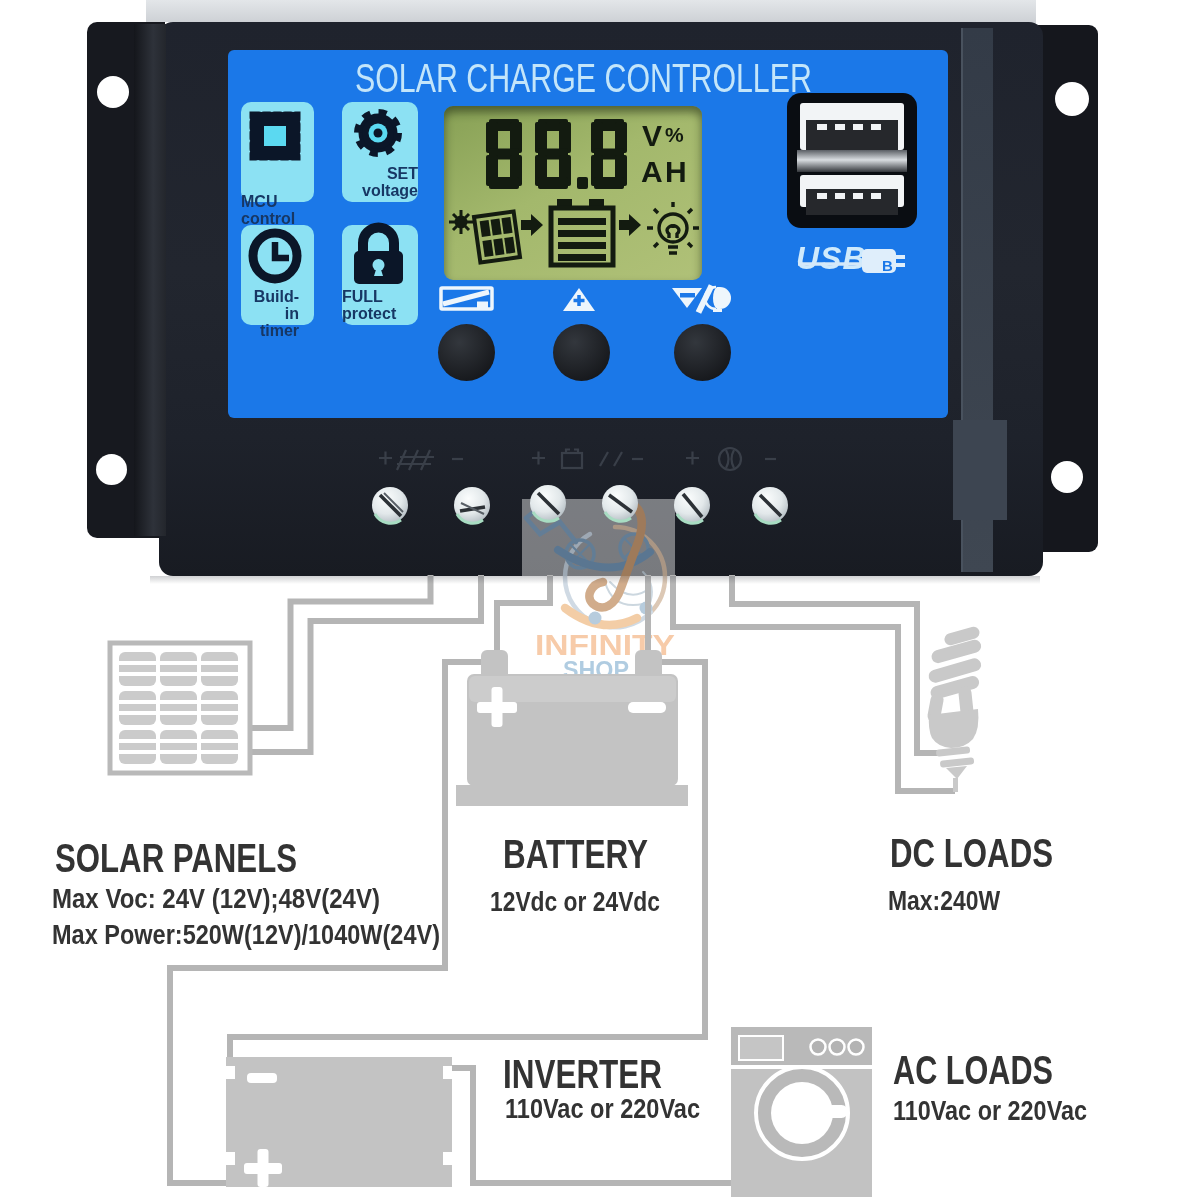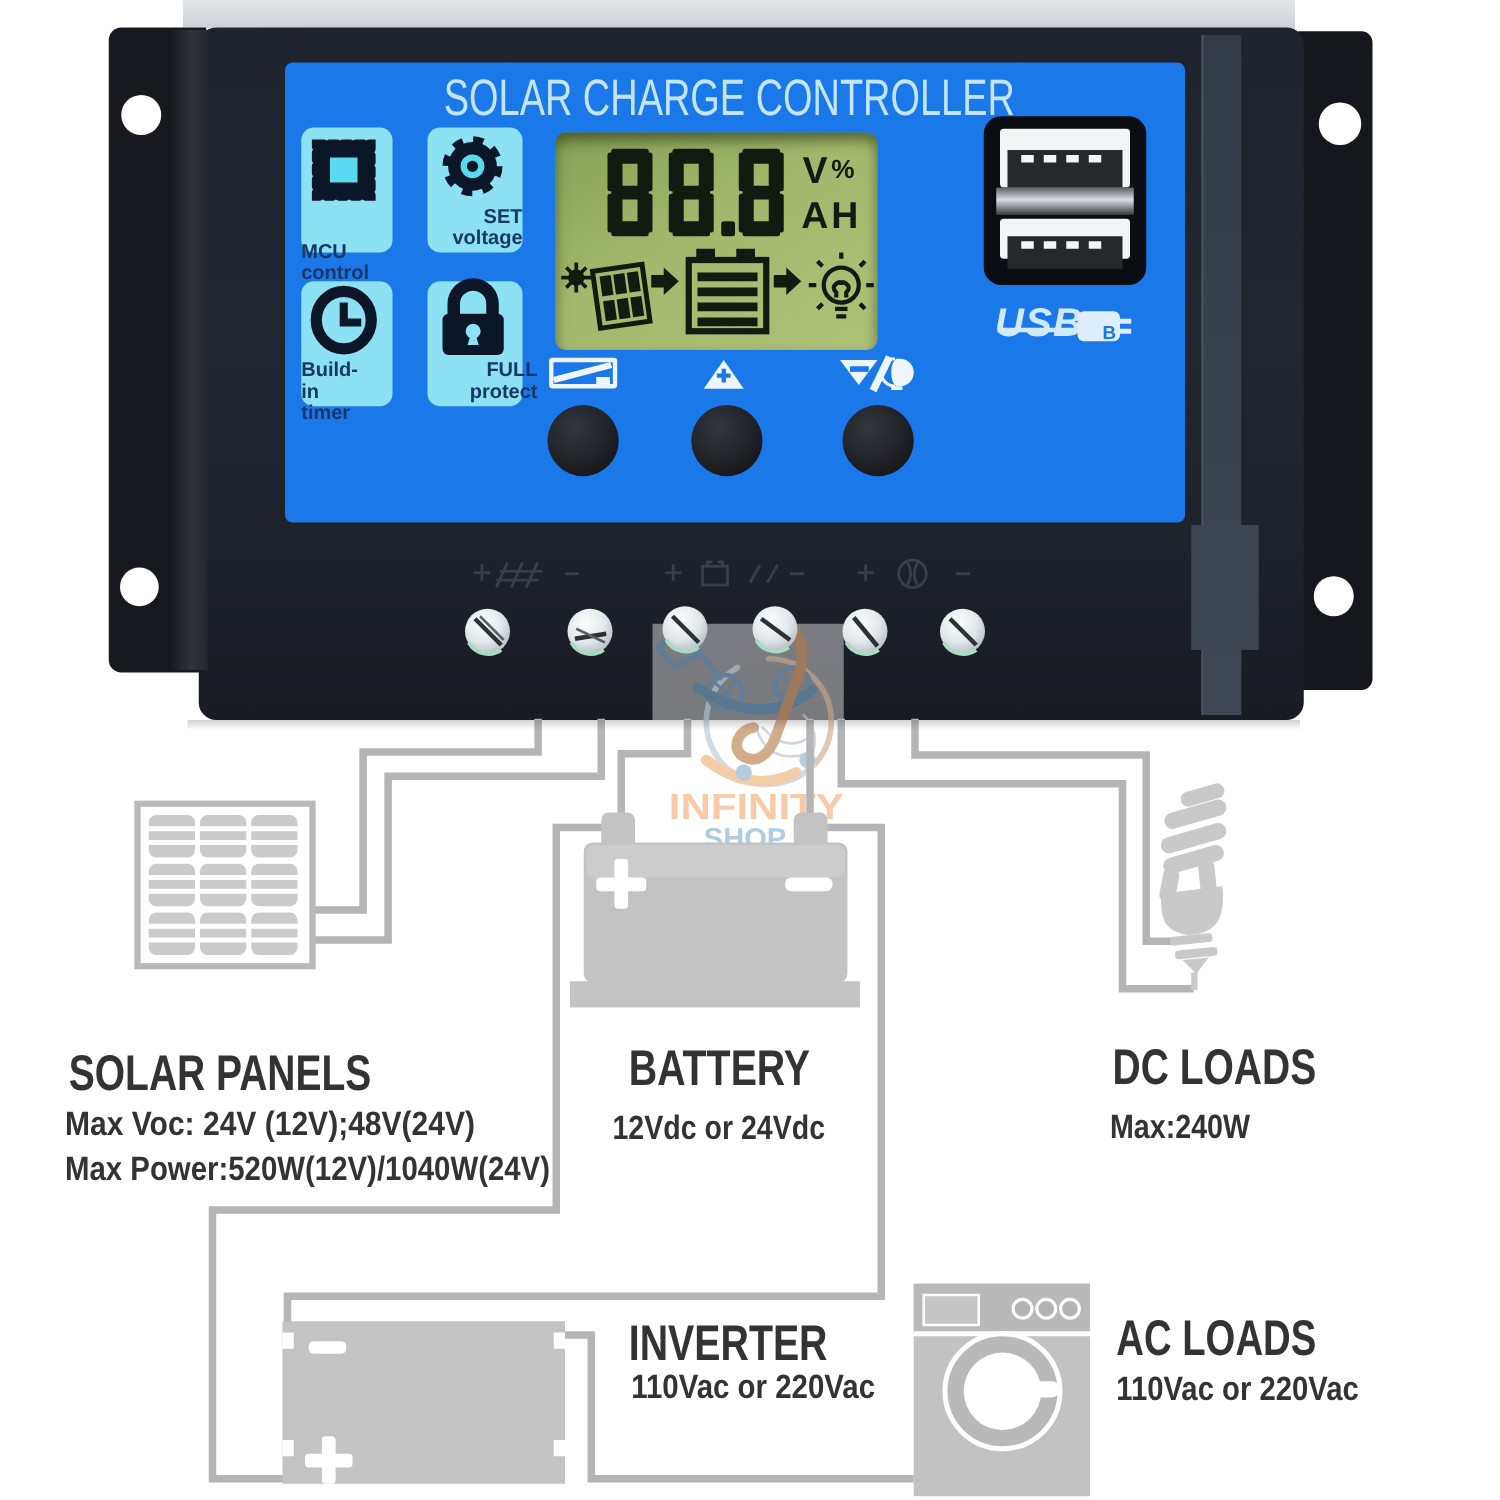--- a/index.html
+++ b/index.html
@@ -143,22 +143,22 @@
 
   <div class="abs" style="left:355px;top:55px;white-space:nowrap;color:#c3e5fa;font-size:41px;transform:scaleX(.74);transform-origin:left top;">SOLAR CHARGE CONTROLLER</div>
 
   <div class="abs" style="left:241px;top:102px;width:73px;height:100px;background:#8ce1f3;border-radius:10px;"></div>
   <div class="abs" style="left:342px;top:102px;width:76px;height:100px;background:#8ce1f3;border-radius:10px;"></div>
   <div class="abs" style="left:241px;top:225px;width:73px;height:100px;background:#8ce1f3;border-radius:10px;"></div>
   <div class="abs" style="left:342px;top:225px;width:76px;height:100px;background:#8ce1f3;border-radius:10px;"></div>
 
   <div class="abs" style="left:241px;top:165px;width:73px;color:#173764;font-weight:bold;font-size:16px;line-height:17px;margin-top:28px;">MCU<br>control</div>
   <div class="abs" style="left:342px;top:165px;width:76px;text-align:right;color:#173764;font-weight:bold;font-size:16px;line-height:17px;">SET<br>voltage</div>
-  <div class="abs" style="left:241px;top:288px;width:58px;text-align:left;color:#173764;font-weight:bold;font-size:16px;line-height:17px;">Build-in<br>timer</div>
-  <div class="abs" style="left:342px;top:288px;width:88px;text-align:right;color:#173764;font-weight:bold;font-size:16px;line-height:17px;">FULL<br>protect</div>
+  <div class="abs" style="left:241px;top:288px;width:58px;text-align:right;color:#173764;font-weight:bold;font-size:16px;line-height:17px;">Build-in<br>timer</div>
+  <div class="abs" style="left:342px;top:288px;width:88px;text-align:left;color:#173764;font-weight:bold;font-size:16px;line-height:17px;">FULL<br>protect</div>
 
   <svg class="abs" style="left:241px;top:102px" width="180" height="230" viewBox="0 0 180 230">
 
     <g fill="none">
       <rect x="12" y="13" width="44" height="42" stroke="#0b1628" stroke-width="7" stroke-dasharray="6 4.6" stroke-linecap="round"></rect>
       <rect x="14" y="15" width="40" height="38" fill="#0b1628"></rect>
       <rect x="23" y="24" width="22" height="20" fill="#5bd9f1"></rect>
     </g>
 
     <g fill="#0b1628">

